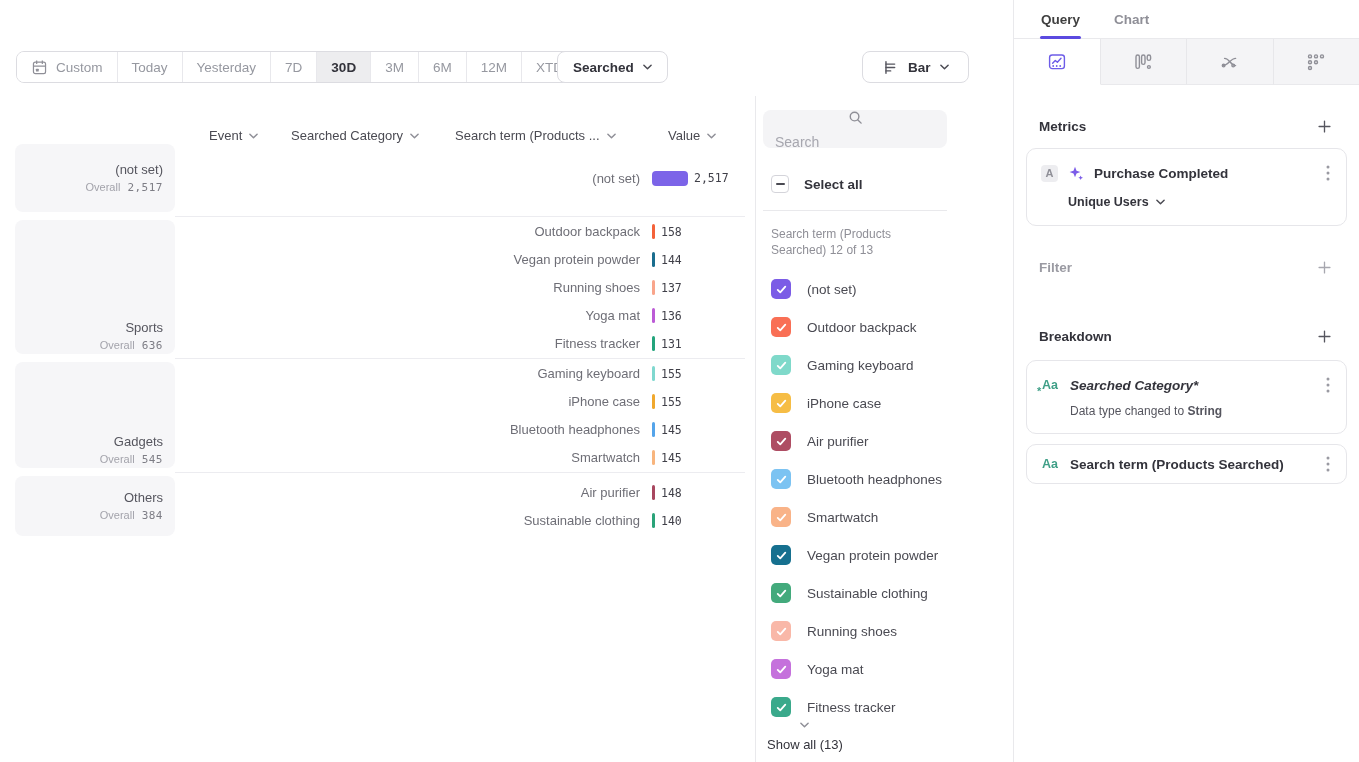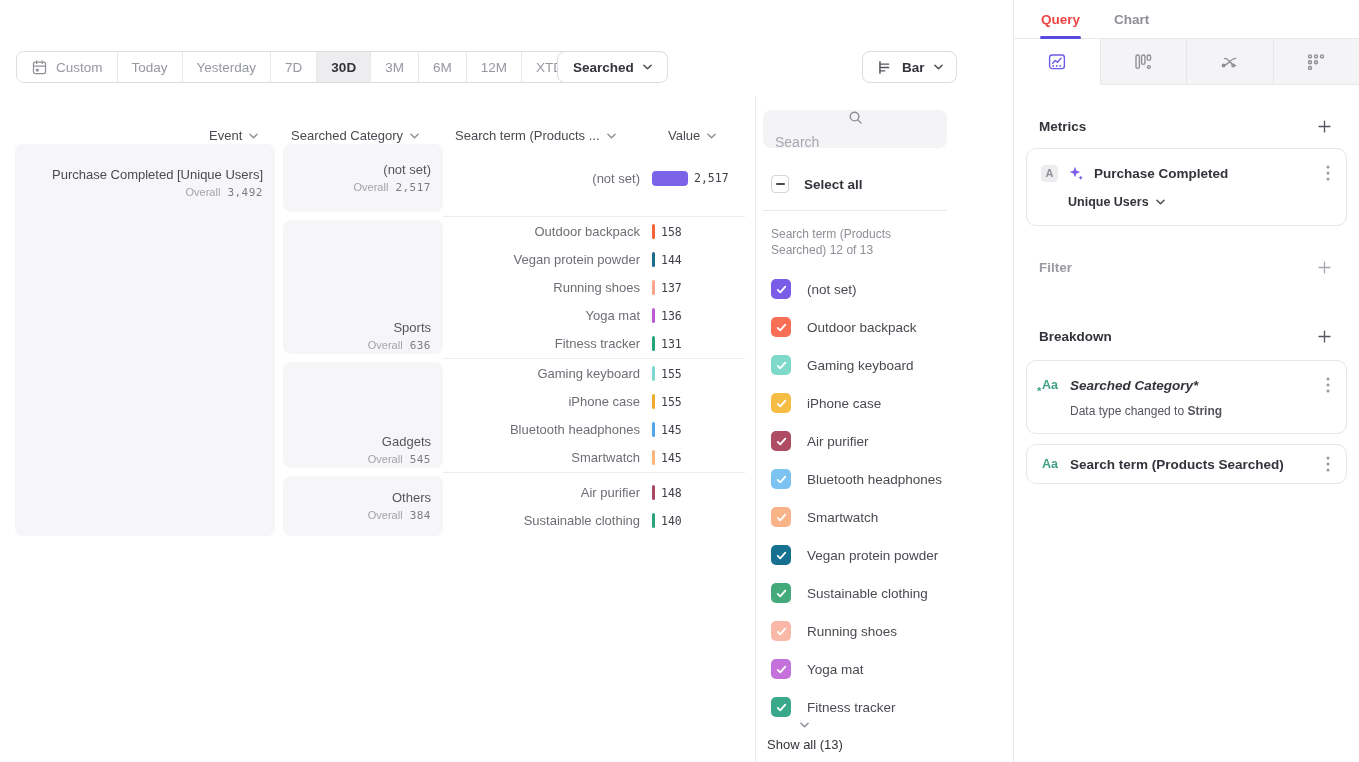--- a/index.html
+++ b/index.html
@@ -17,21 +17,21 @@
   
   .left-region { position:absolute; left:0; top:0; width:1013px; height:762px; }
 
   
   .range-group { position:absolute; left:16px; top:51px; height:32px; display:inline-flex; align-items:stretch; border:1px solid #dcdce1; border-radius:8px; overflow:hidden; background:#fff; }
   .range-btn { display:inline-flex; align-items:center; gap:8px; padding:0 14px; border:none; background:#fff; border-right:1px solid #e8e8ec; font-family:inherit; font-size:13.5px; color:#9698a0; cursor:pointer; }
   .range-btn:last-child { border-right:none; }
   .range-btn.selected { background:#ededef; color:#33333b; font-weight:700; }
   .cal { width:17px; height:17px; }
   .compare-btn { position:absolute; left:557px; top:51px; height:32px; display:inline-flex; align-items:center; gap:9px; padding:0 15px; border:1px solid #dcdce1; border-radius:8px; background:#fff; font-family:inherit; font-size:13.5px; font-weight:600; color:#33333b; cursor:pointer; }
-  .chart-type-btn { position:absolute; left:862px; top:51px; height:32px; display:inline-flex; align-items:center; gap:9px; padding:0 13px; border:1px solid #dcdce1; border-radius:8px; background:#fff; font-family:inherit; font-size:13.5px; font-weight:600; color:#33333b; cursor:pointer; }
+  .chart-type-btn { position:absolute; left:862px; top:51px; height:32px; display:inline-flex; align-items:center; gap:9px; padding:0 19px; border:1px solid #dcdce1; border-radius:8px; background:#fff; font-family:inherit; font-size:13.5px; font-weight:600; color:#33333b; cursor:pointer; }
 
   
   .chart-area { position:absolute; left:0; top:96px; width:755px; bottom:0; }
   .col-headers { position:absolute; left:0; top:32px; right:0; height:18px; }
   .hdr { position:absolute; top:0; display:inline-flex; align-items:center; gap:7px; font-size:13px; color:#4a4a52; cursor:pointer; }
   .h-event { left:209px; } .h-cat { left:291px; } .h-term { left:455px; } .h-val { left:668px; }
 
   .table { position:absolute; left:15px; top:44px; width:730px; display:flex; align-items:stretch; }
   .event-cell { width:260px; flex:none; margin:4px 8px 4px 0; background:#f6f6f8; border-radius:8px; text-align:right; padding:22px 12px 0 0; }
   .ev-name { font-size:13px; color:#4a4a52; line-height:18px; }
@@ -67,21 +67,21 @@
   .cb { width:20px; height:20px; border-radius:5px; flex:none; display:flex; align-items:center; justify-content:center; }
   .cb svg { width:11px; height:9px; stroke:#fff; stroke-width:2; fill:none; stroke-linecap:round; stroke-linejoin:round; }
   .cb.dotted { background-image:radial-gradient(rgba(255,255,255,.55) 1px, transparent 1.3px); background-size:4px 4px; }
   .legend-label { font-size:13.5px; color:#4a4a52; }
   .show-all { position:absolute; left:11px; bottom:10px; display:flex; align-items:center; gap:9px; font-size:13px; color:#33333b; cursor:pointer;flex-direction:column; }
 
   
   .sidebar { position:absolute; top:0; right:0; width:346px; height:762px; background:#fff; border-left:1px solid #e9e9ec; }
   .sb-tabs { height:39px; display:flex; align-items:stretch; padding-left:27px; gap:34px; border-bottom:1px solid #e9e9ec; }
   .sb-tab { font-size:13.5px; font-weight:700; color:#8f8f97; display:flex; align-items:center; position:relative; cursor:pointer; }
-  .sb-tab.active { color:#ef4444; }
+  .sb-tab.active { color:#404040; }
   .sb-tab.active::after { content:''; position:absolute; left:-1px; right:-1px; bottom:-1px; height:3px; background:#5b4ae0; border-radius:2px; }
   .icon-tabs { height:46px; display:flex; }
   .icon-tab { flex:1; display:flex; align-items:center; justify-content:center; background:#f4f4f6; border-bottom:1px solid #e9e9ec; border-right:1px solid #e7e7ea; cursor:pointer; }
   .icon-tab:last-child { border-right:none; }
   .icon-tab.active { background:#fff; border-bottom:1px solid #fff; }
   .icon-tab svg { width:20px; height:20px; stroke:#8f8f97; fill:none; stroke-width:1.4; stroke-linecap:round; stroke-linejoin:round; }
   .icon-tab.active svg { stroke:#6d5ce8; }
   .icon-tab svg .dotf { fill:#8f8f97; stroke:none; }
   .icon-tab.active svg .dotf { fill:#6d5ce8; }
 
@@ -200,24 +200,20 @@
           </span>
         <span class="hdr h-val">
             <span>Value</span>
             <svg class="chev" viewBox="0 0 10 6">
               <path d="M1 1l4 4 4-4"></path>
             </svg>
           </span>
       </div>
 
       <div class="table">
-        <div class="event-cell">
-          <div class="ev-name">Purchase Completed [Unique Users]</div>
-          <div class="overall-line"><span>Overall</span><span class="mono">3,492</span></div>
-        </div>
         <div class="groups-col">
             <div class="group" style="height: 76px;">
     <div class="cat-cell">
       <div class="cat-name">(not set)</div>
       <div class="overall-line"><span class="ov-label">Overall</span><span class="mono ov-val">2,517</span></div>
     </div>
     <div class="rows">
                 <div class="row">
     <span class="term">(not set)</span>
     <span class="bar-wrap">

